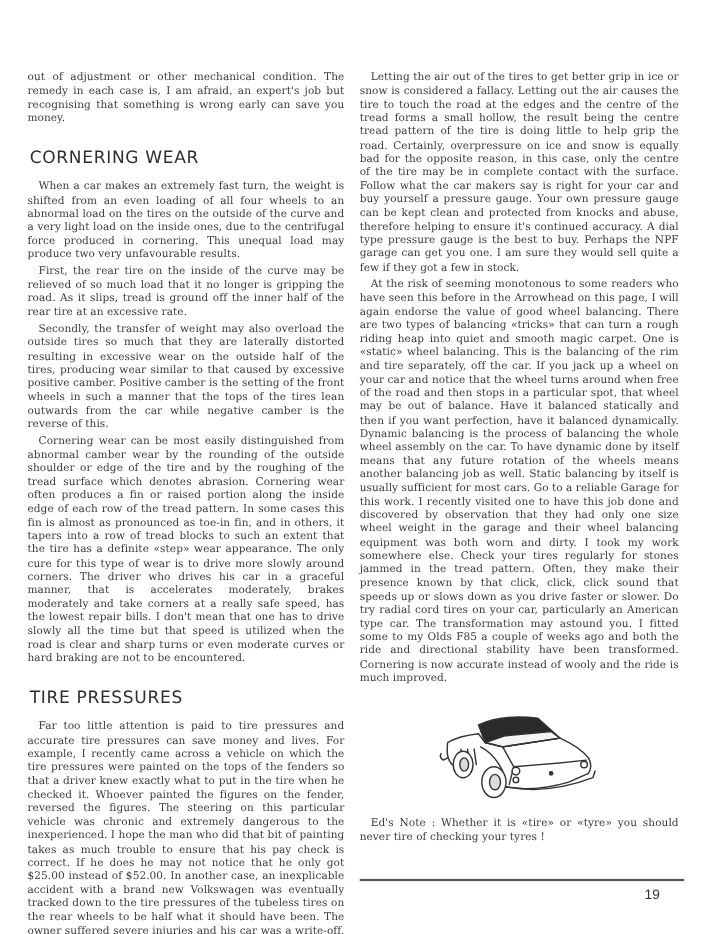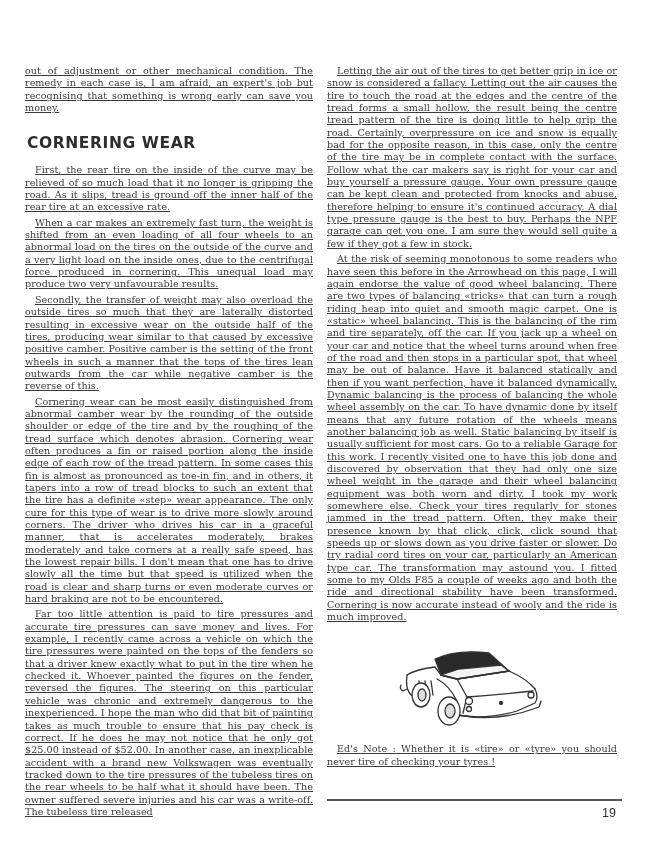--- a/index.html
+++ b/index.html
@@ -10,48 +10,48 @@
       color: #3a3a3a;
     }
     .col { position: absolute; top: 65px; }
     .col-left { left: 25px; width: 288px; }
     .col-right { left: 327px; width: 290px; }
     p {
       margin: 0 0 3px 0;
       font-size: 9.6px; line-height: 12.35px;
       text-align: justify; text-indent: 10px;
       letter-spacing: 0.05px;
-      text-decoration: underline;
     }
     p.noindent { text-indent: 0; }
     h2 {
       font-family: "DejaVu Sans", "Liberation Sans", sans-serif;
-      font-weight: bold; font-size: 15.5px; letter-spacing: 0.6px;
+      font-weight: normal; font-size: 15.5px; letter-spacing: 0.6px;
       color: #2e2e2e; margin: 20px 0 12px 2px; line-height: 18px;
     }
     .car-wrap { position: relative; margin: 22px 0 10px 0; height: 88px; }
     .car-wrap svg { position: absolute; left: 70px; top: 0; }
     .rule { position: absolute; left: 327px; top: 799px; width: 295px; height: 2px; background: #555; }
     .page-num {
-      position: absolute; left: 602px; top: 806px;
+      position: absolute; left: 586px; top: 806px;
       font-family: "Liberation Sans", sans-serif; font-size: 12.5px; color: #333; text-align: right;
     }
   </style>
 </head>
 <body>
 
 <div class="col col-left">
   <p class="noindent">out of adjustment or other mechanical condition. The remedy in each case is, I am afraid, an expert's job but recognising that something is wrong early can save you money.</p>
 
   <h2>CORNERING WEAR</h2>
+  <p>When a car makes an extremely fast turn, the weight is shifted from an even loading of all four wheels to an abnormal load on the tires on the outside of the curve and a very light load on the inside ones, due to the centrifugal force produced in cornering. This unequal load may produce two very unfavourable results.</p>
   <p>First, the rear tire on the inside of the curve may be relieved of so much load that it no longer is gripping the road. As it slips, tread is ground off the inner half of the rear tire at an excessive rate.</p>
-  <p>When a car makes an extremely fast turn, the weight is shifted from an even loading of all four wheels to an abnormal load on the tires on the outside of the curve and a very light load on the inside ones, due to the centrifugal force produced in cornering. This unequal load may produce two very unfavourable results.</p>
   <p>Secondly, the transfer of weight may also overload the outside tires so much that they are laterally distorted resulting in excessive wear on the outside half of the tires, producing wear similar to that caused by excessive positive camber. Positive camber is the setting of the front wheels in such a manner that the tops of the tires lean outwards from the car while negative camber is the reverse of this.</p>
   <p>Cornering wear can be most easily distinguished from abnormal camber wear by the rounding of the outside shoulder or edge of the tire and by the roughing of the tread surface which denotes abrasion. Cornering wear often produces a fin or raised portion along the inside edge of each row of the tread pattern. In some cases this fin is almost as pronounced as toe-in fin, and in others, it tapers into a row of tread blocks to such an extent that the tire has a definite «step» wear appearance. The only cure for this type of wear is to drive more slowly around corners. The driver who drives his car in a graceful manner, that is accelerates moderately, brakes moderately and take corners at a really safe speed, has the lowest repair bills. I don't mean that one has to drive slowly all the time but that speed is utilized when the road is clear and sharp turns or even moderate curves or hard braking are not to be encountered.</p>
 
+  <h2>TIRE PRESSURES</h2>
   <p>Far too little attention is paid to tire pressures and accurate tire pressures can save money and lives. For example, I recently came across a vehicle on which the tire pressures were painted on the tops of the fenders so that a driver knew exactly what to put in the tire when he checked it. Whoever painted the figures on the fender, reversed the figures. The steering on this particular vehicle was chronic and extremely dangerous to the inexperienced. I hope the man who did that bit of painting takes as much trouble to ensure that his pay check is correct. If he does he may not notice that he only got $25.00 instead of $52.00. In another case, an inexplicable accident with a brand new Volkswagen was eventually tracked down to the tire pressures of the tubeless tires on the rear wheels to be half what it should have been. The owner suffered severe injuries and his car was a write-off. The tubeless tire released</p>
 </div>
 
 <div class="col col-right">
   <p>Letting the air out of the tires to get better grip in ice or snow is considered a fallacy. Letting out the air causes the tire to touch the road at the edges and the centre of the tread forms a small hollow, the result being the centre tread pattern of the tire is doing little to help grip the road. Certainly, overpressure on ice and snow is equally bad for the opposite reason, in this case, only the centre of the tire may be in complete contact with the surface. Follow what the car makers say is right for your car and buy yourself a pressure gauge. Your own pressure gauge can be kept clean and protected from knocks and abuse, therefore helping to ensure it's continued accuracy. A dial type pressure gauge is the best to buy. Perhaps the NPF garage can get you one. I am sure they would sell quite a few if they got a few in stock.</p>
 
   <p>At the risk of seeming monotonous to some readers who have seen this before in the Arrowhead on this page, I will again endorse the value of good wheel balancing. There are two types of balancing «tricks» that can turn a rough riding heap into quiet and smooth magic carpet. One is «static» wheel balancing. This is the balancing of the rim and tire separately, off the car. If you jack up a wheel on your car and notice that the wheel turns around when free of the road and then stops in a particular spot, that wheel may be out of balance. Have it balanced statically and then if you want perfection, have it balanced dynamically. Dynamic balancing is the process of balancing the whole wheel assembly on the car. To have dynamic done by itself means that any future rotation of the wheels means another balancing job as well. Static balancing by itself is usually sufficient for most cars. Go to a reliable Garage for this work. I recently visited one to have this job done and discovered by observation that they had only one size wheel weight in the garage and their wheel balancing equipment was both worn and dirty. I took my work somewhere else. Check your tires regularly for stones jammed in the tread pattern. Often, they make their presence known by that click, click, click sound that speeds up or slows down as you drive faster or slower. Do try radial cord tires on your car, particularly an American type car. The transformation may astound you. I fitted some to my Olds F85 a couple of weeks ago and both the ride and directional stability have been transformed. Cornering is now accurate instead of wooly and the ride is much improved.</p>
 
   <div class="car-wrap">
     <svg width="150" height="88" viewBox="0 0 150 88">

